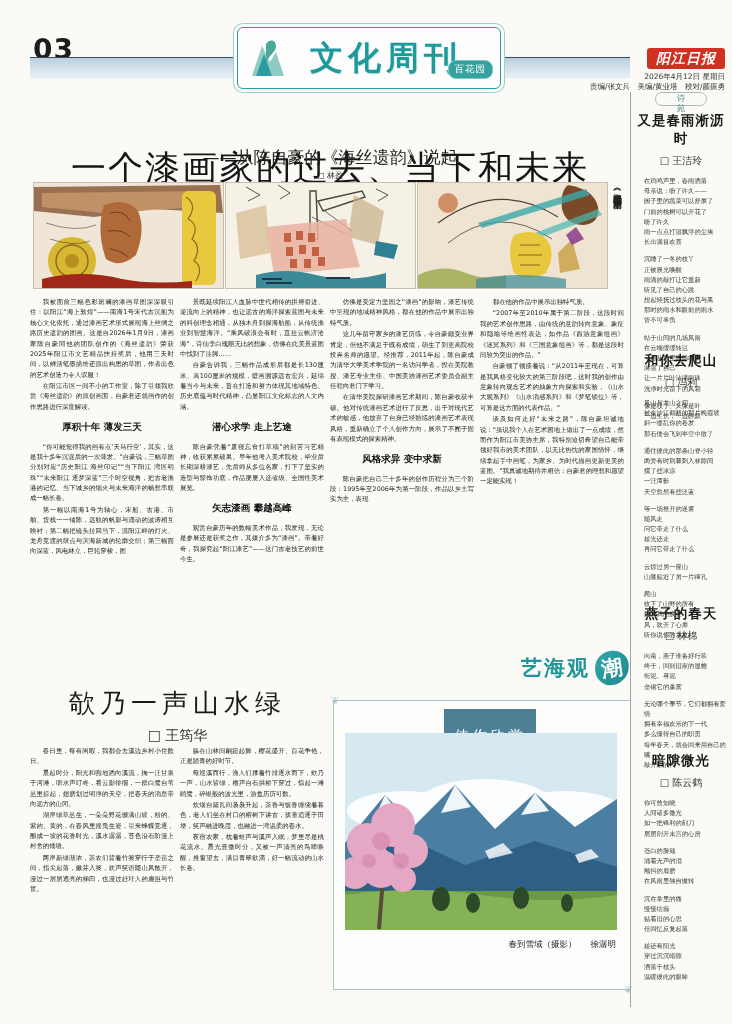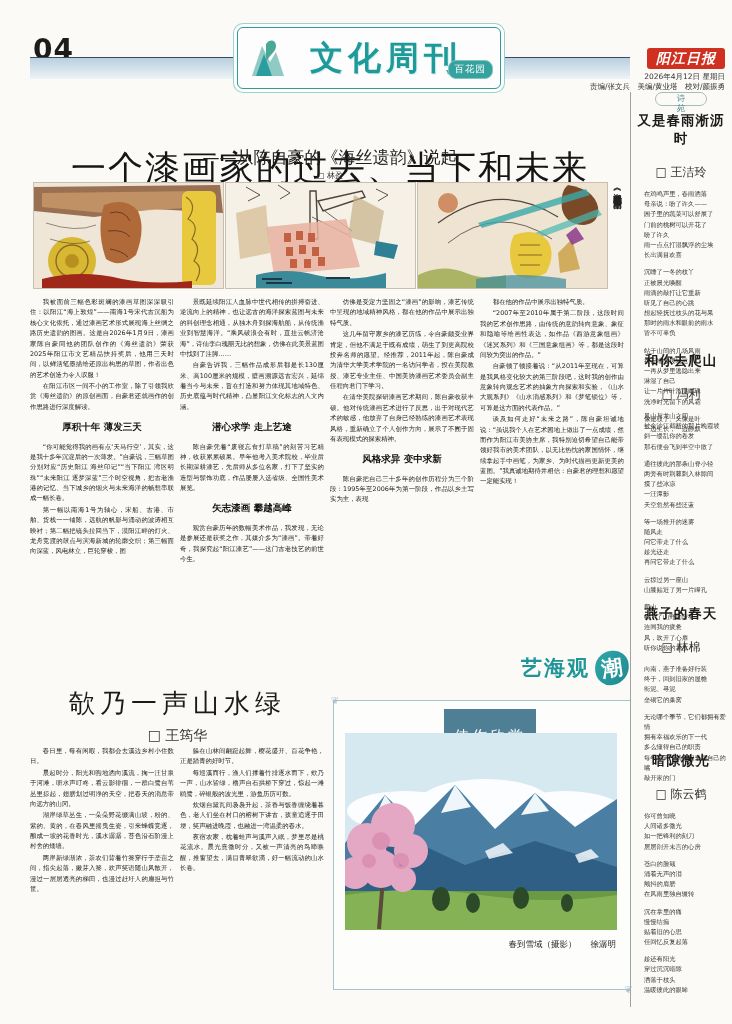--- a/index.html
+++ b/index.html
@@ -57,31 +57,31 @@
   .photo-cap{position:absolute;right:14px;top:238px;font-size:8.5px;color:#222;}
   .photo-cap .gap{display:inline-block;width:14px;}
   .flourish{position:absolute;color:#a9c3ce;font-size:10px;}
 
   
   .divider-v{position:absolute;left:630px;top:92px;width:1px;height:915px;background:#9aa6a6;}
   .poetry-label{position:absolute;left:655px;top:92px;width:52px;height:14px;border:1px solid #a9bcbc;border-radius:8px;
                 color:#5a8f8f;font-size:8.5px;letter-spacing:8px;text-align:center;line-height:10px;padding-left:8px;box-sizing:border-box;}
   .poem{position:absolute;left:633px;width:96px;}
   .poem-title{font-size:13.5px;font-weight:bold;color:#1a1a1a;text-align:center;letter-spacing:1px;}
-  .poem-author{font-size:12px;color:#333;text-align:center;margin-top:16px;}
+  .poem-author{font-size:10px;color:#333;text-align:center;margin-top:6px;}
   .poem-body{margin-top:8px;padding-left:11px;text-align:left;font-size:6.3px;line-height:1.62;color:#333;
              font-family:"DejaVu Serif","Liberation Serif",serif;}
   .stanza{margin-bottom:7px;}
 </style>
 </head>
 <body>
 
 <div class="page">
 
-  <div class="page-num">04</div>
+  <div class="page-num">03</div>
   <div class="band"></div>
 
   <div class="masthead">
     <svg class="masthead-icon" width="40" height="44" viewBox="0 0 40 44">
       <path d="M6 40 L16 10 L24 26 L30 16 L38 40 Z" fill="#8fcac4"></path>
       <path d="M10 40 L18 18 L26 40 Z" fill="#2a9d9f"></path>
       <path d="M20 8 C24 2 30 4 30 10 C30 16 24 18 20 26 Z" fill="#4aa896"></path>
     </svg>
     <span class="masthead-title">文化周刊</span>
     <span class="masthead-badge">百花园</span>

